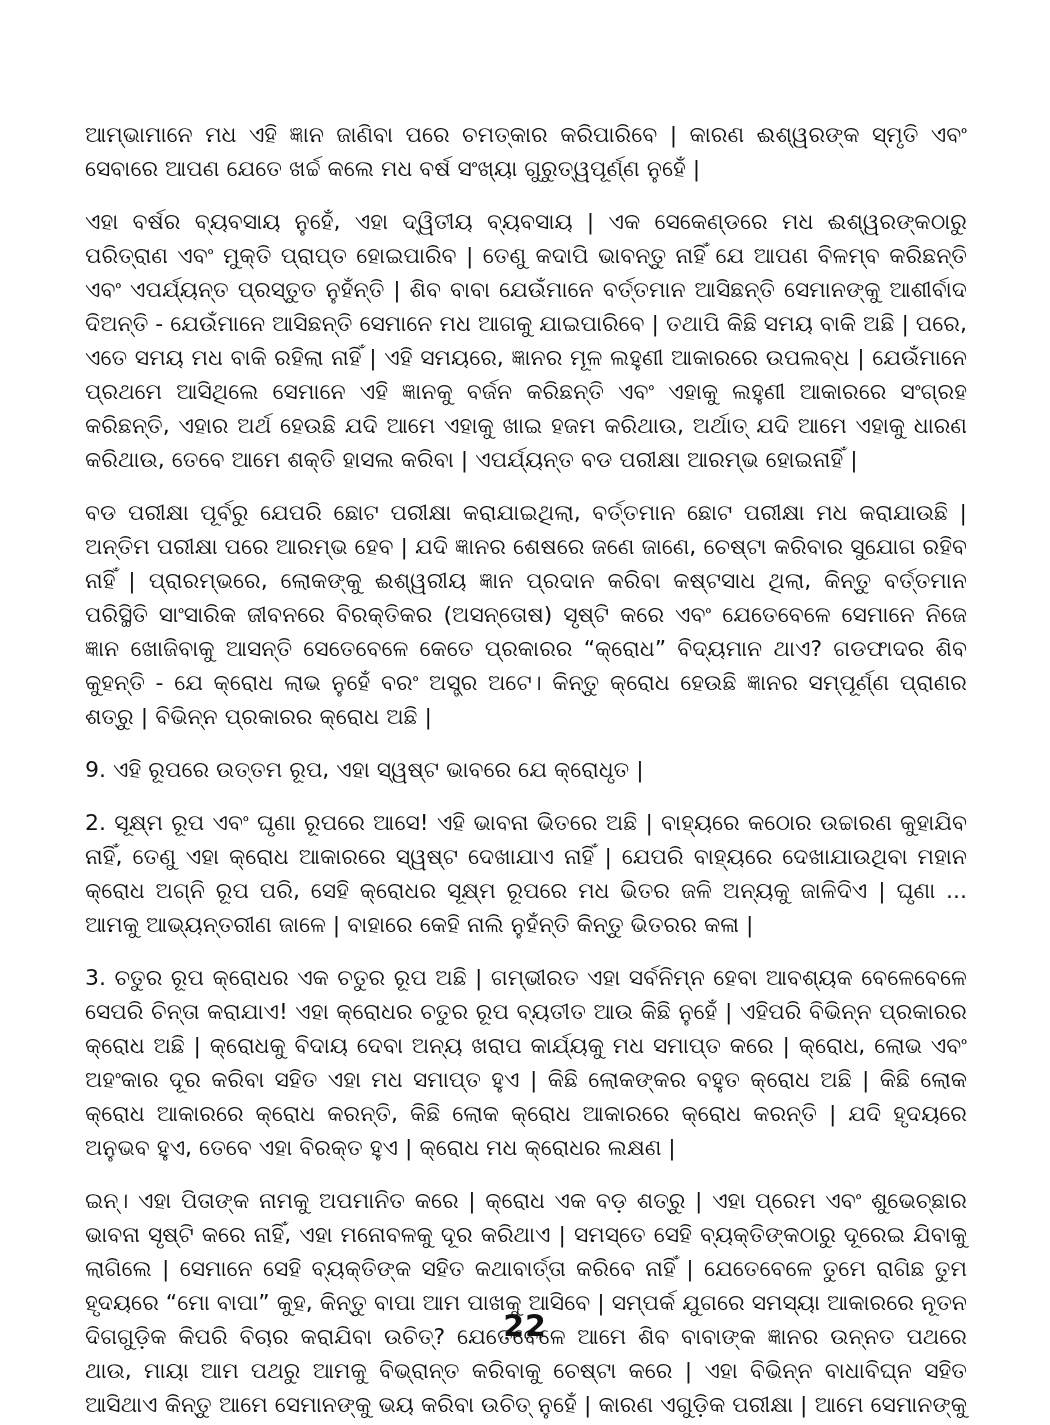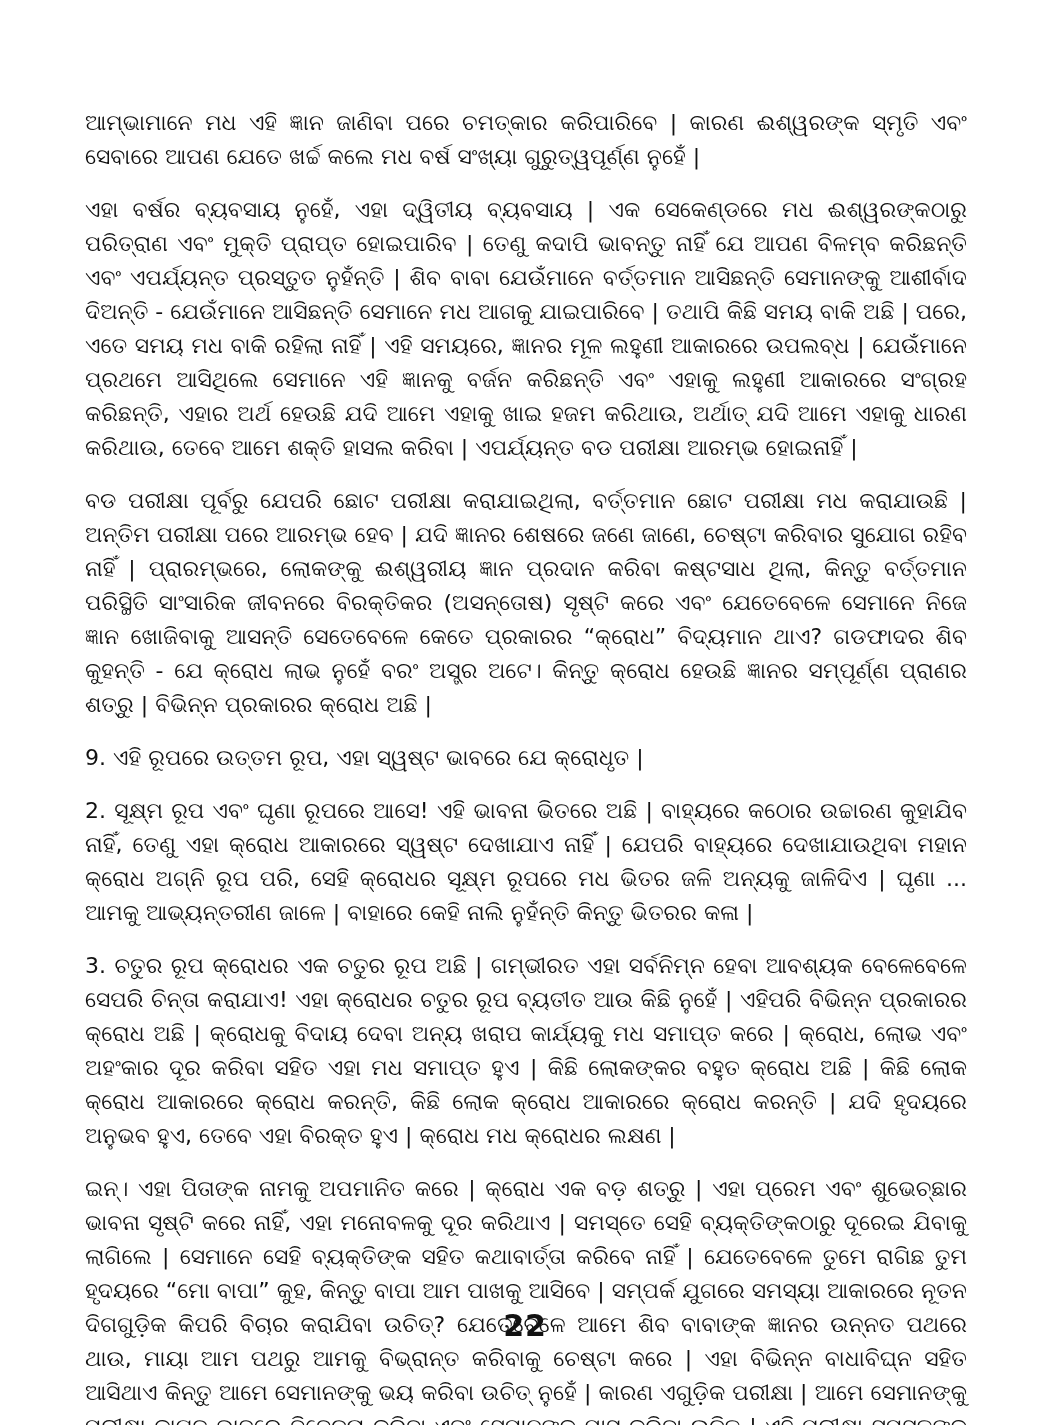--- a/index.html
+++ b/index.html
@@ -20,21 +20,21 @@
     position: absolute;
     left: 85px;
     top: 106px;
     width: 882px;
     font-size: 22px;
     line-height: 34px;
     text-align: justify;
     text-justify: inter-word;
   }
   .para {
-    margin: 0 0 19px 0;
+    margin: 12px 0 19px 0;
     padding: 0;
   }
   .page-number {
     position: absolute;
     top: 1308px;
     left: 0;
     width: 1050px;
     text-align: center;
     font-weight: 700;
     font-size: 30px;

